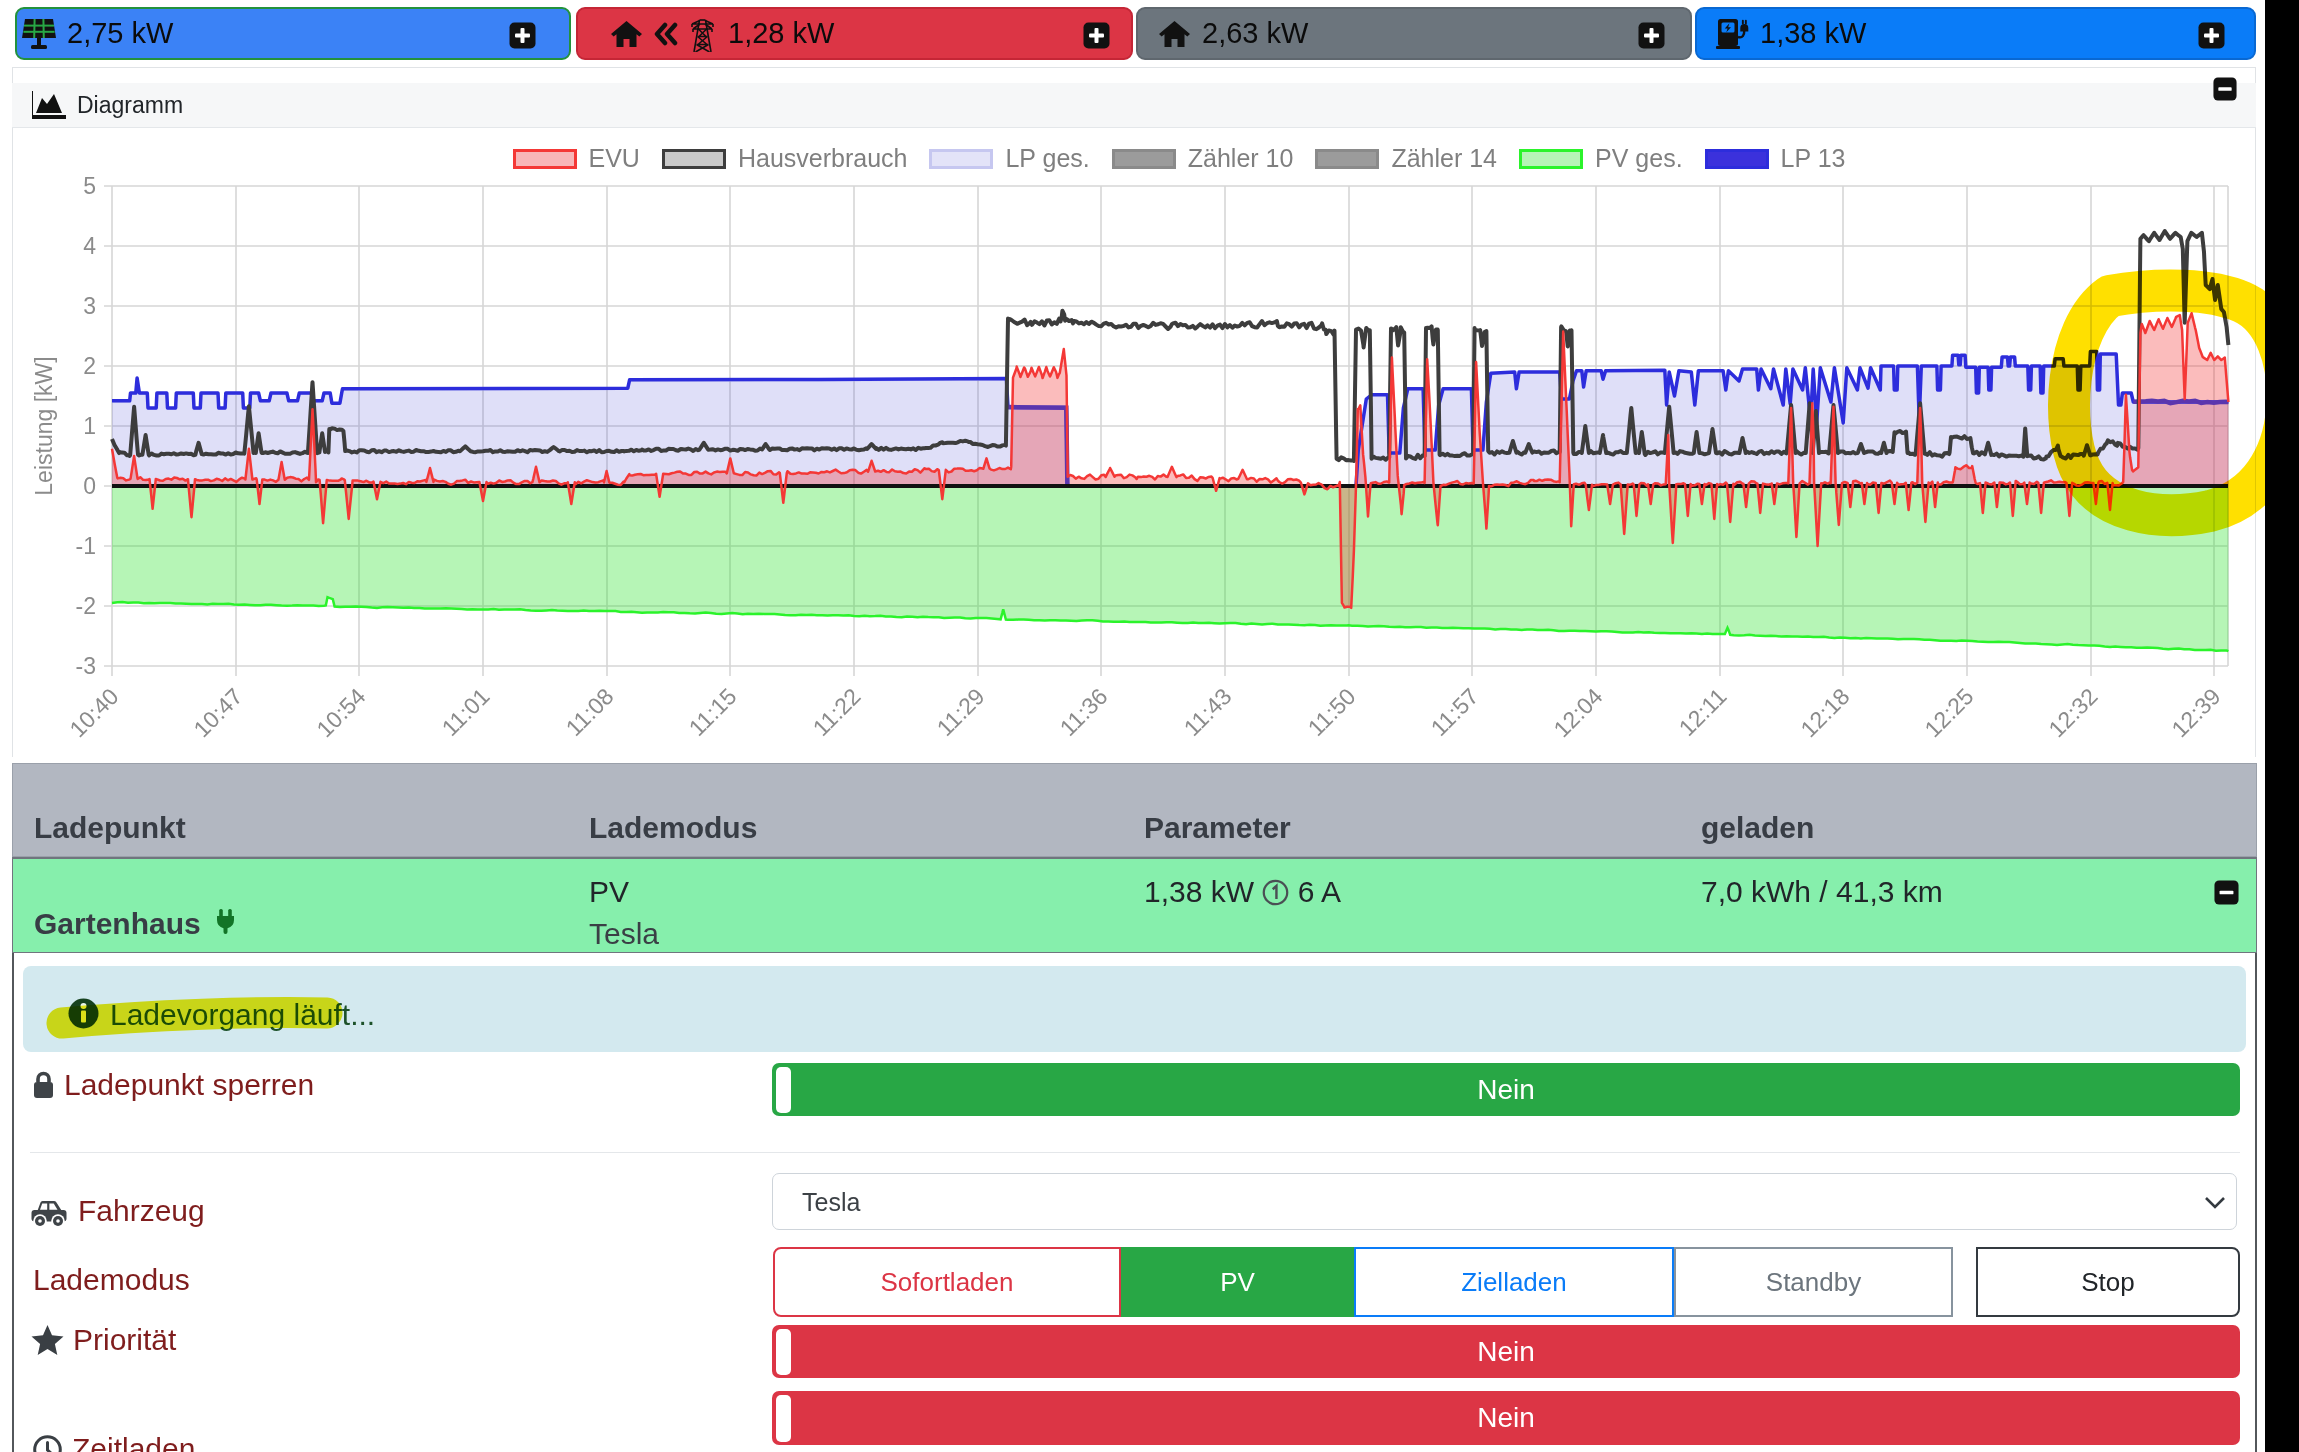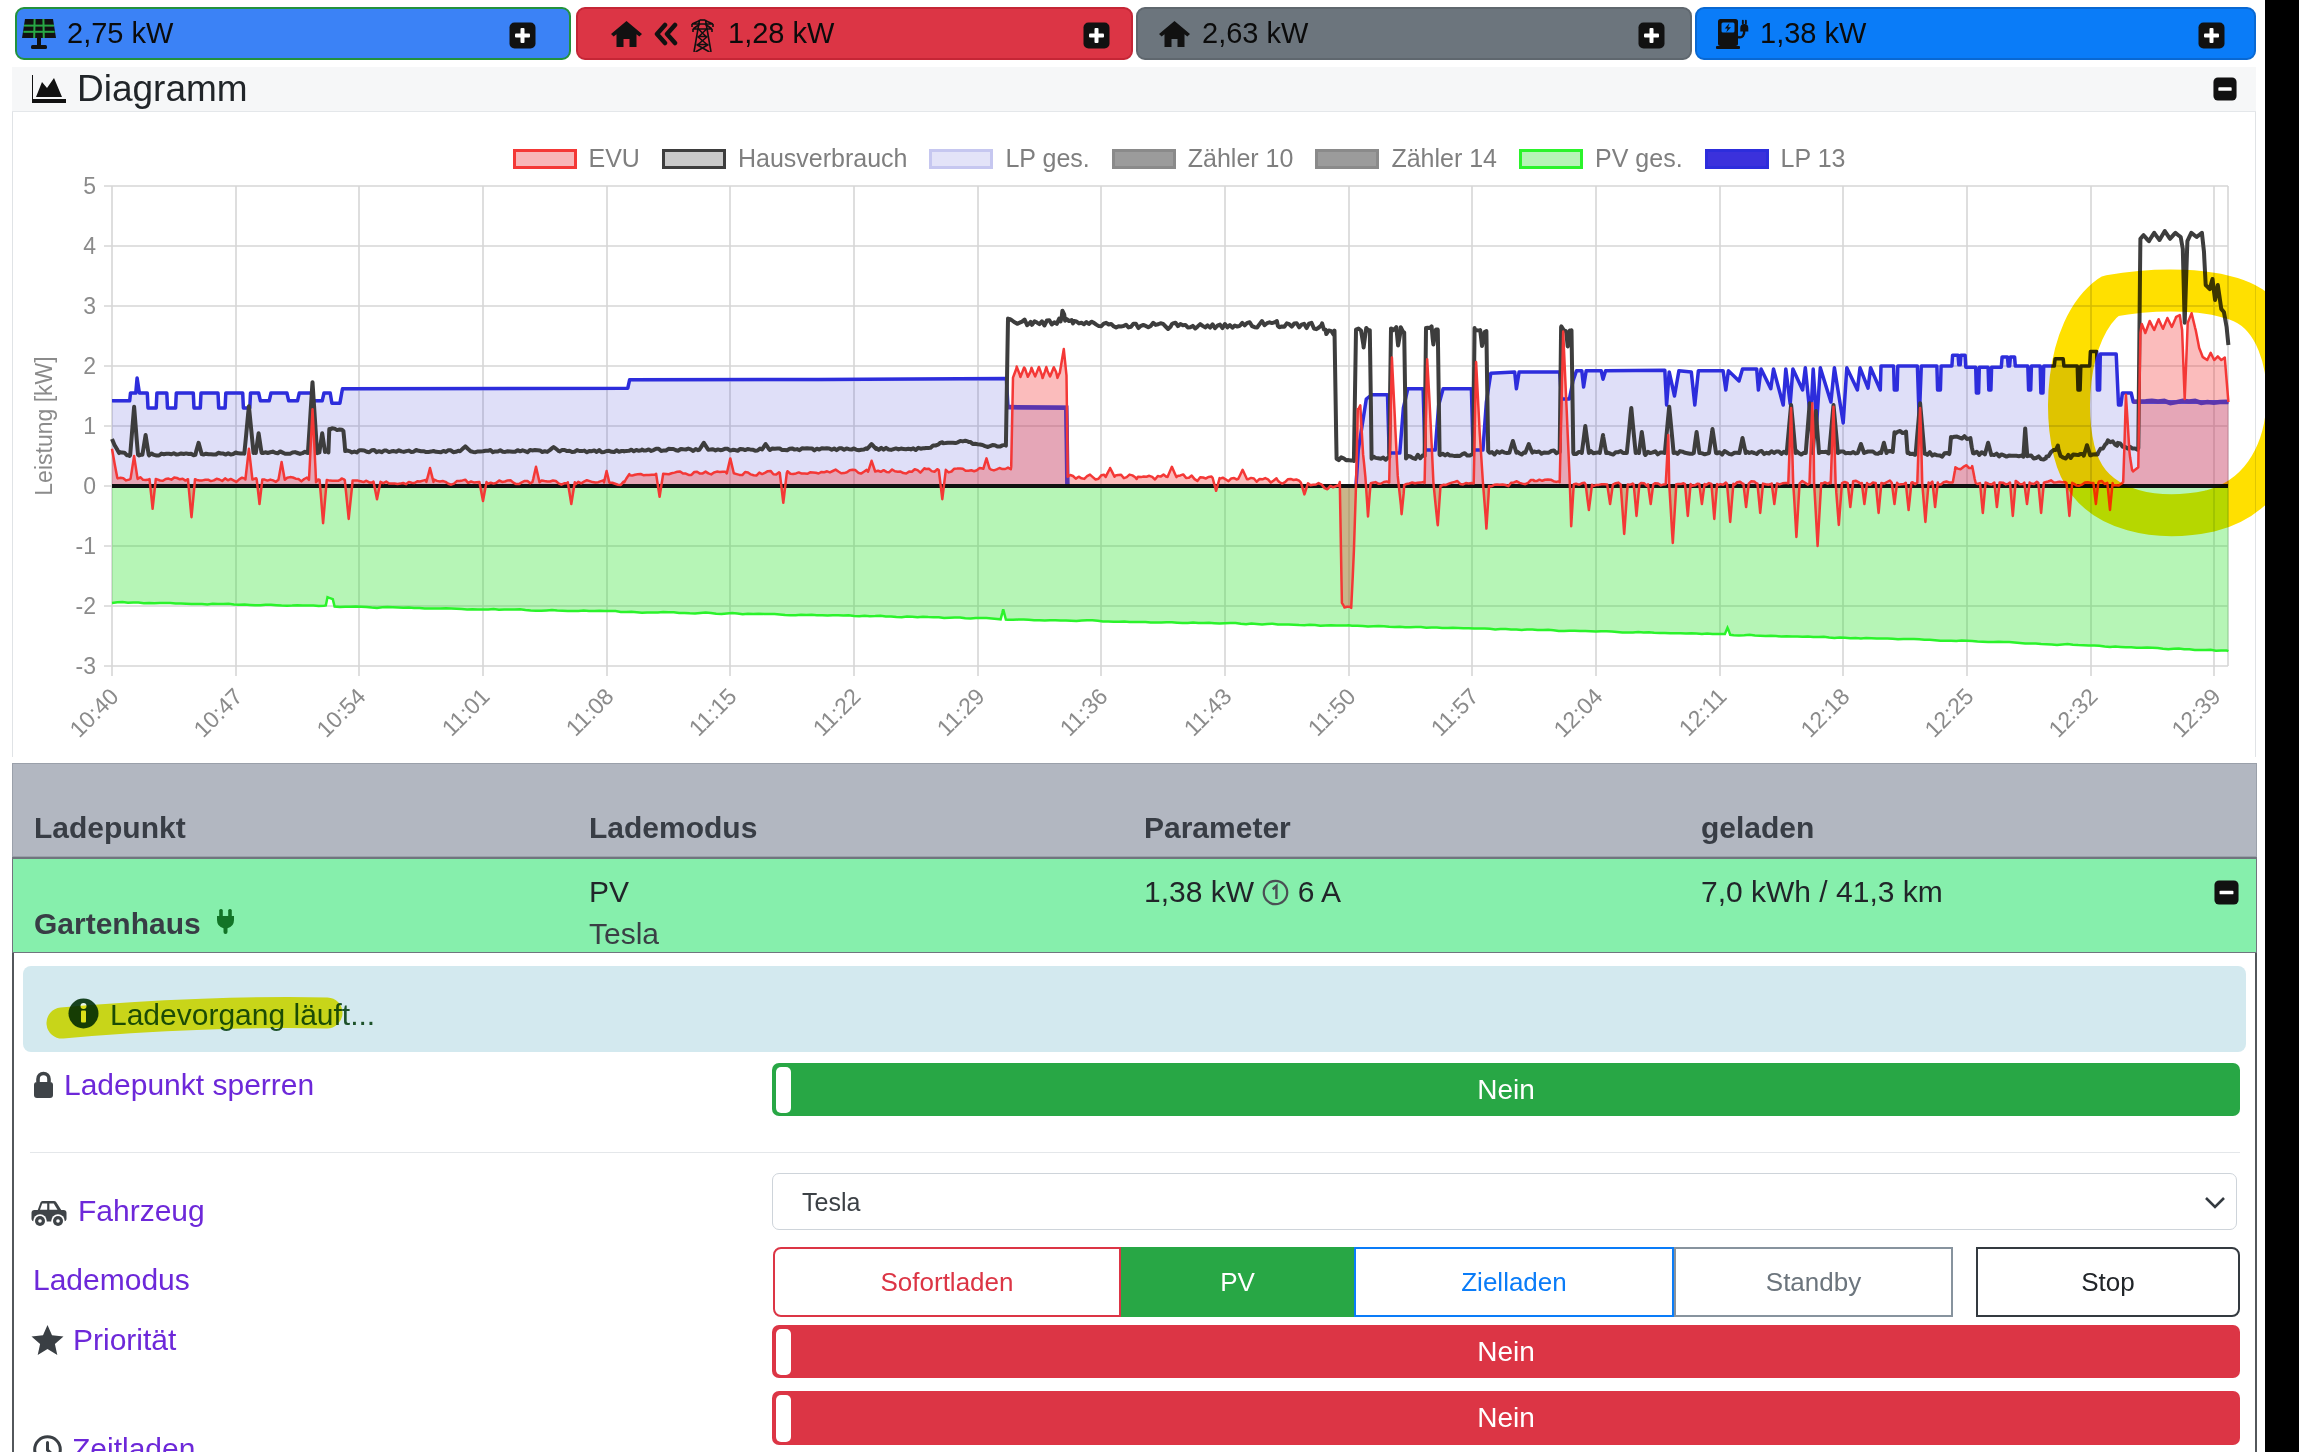--- a/index.html
+++ b/index.html
@@ -2,29 +2,29 @@
 <html><head><meta charset="utf-8"><style>
 * { margin:0; padding:0; box-sizing:border-box; }
 body { width:2299px; height:1452px; position:relative; background:#fff;
   font-family:"Liberation Sans", sans-serif; color:#212529; overflow:hidden; }
 .abs { position:absolute; }
 .topbtn { position:absolute; top:7px; height:53px; border-radius:9px; display:flex;
   align-items:center; font-size:29px; color:#0b0b0b; }
 .topbtn svg { display:block; }
 .plusmark { position:absolute; top:13px; }
 .hdrbar { position:absolute; left:12px; width:2244px; background:#f6f7f8;
-  border-bottom:1.5px solid #e4e7ea; display:flex; align-items:center; font-size:37px; }
+  border-bottom:1.5px solid #e4e7ea; display:flex; align-items:center; font-size:23px;margin-top:16px; }
 .legend { position:absolute; top:144px; left:132px; width:2116px; display:flex;
   justify-content:center; align-items:center; gap:0; }
 .sw { width:64px; height:20px; border:3px solid; display:inline-block; margin-right:12px; }
 .lt { font-size:25px; color:#7f7f7f; margin-right:22px; white-space:nowrap; }
 .band { position:absolute; left:12px; width:2245px; }
 .cell { position:absolute; font-size:30px; }
 .bold { font-weight:bold; color:#383d45;margin-top:32px; }
-.rowlbl { position:absolute; font-size:30px; color:#6d28d9; display:flex; align-items:center; }
+.rowlbl { position:absolute; font-size:30px; color:#7f1d1d; display:flex; align-items:center; }
 .nein { position:absolute; left:772px; width:1468px; border-radius:7px; color:#fff;
   font-size:28px; text-align:center; }
 .handle { position:absolute; left:3.5px; top:3.5px; bottom:3.5px; width:15px; background:#fff; border-radius:5px; }
 .gbtn { position:absolute; top:1247px; height:70px; font-size:26px; display:flex;
   align-items:center; justify-content:center; background:#fff; }
 </style></head><body>
 
 <div class="topbtn" style="left:15px;width:556px;background:#3b82f6;border:2px solid #23923d;padding-left:4px">
 <svg width="36" height="31" viewBox="0 0 36 31">
       <path d="M4 1 h28 l3 19 h-34 z" fill="#111"></path>

